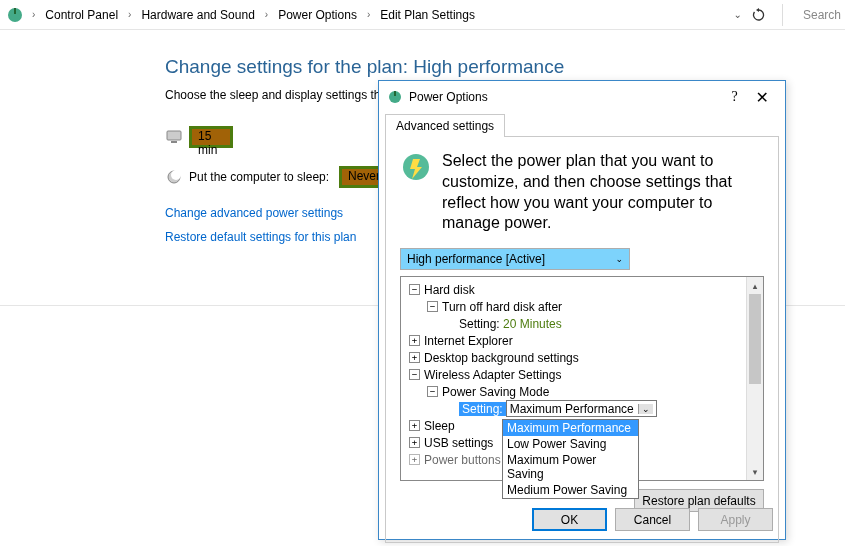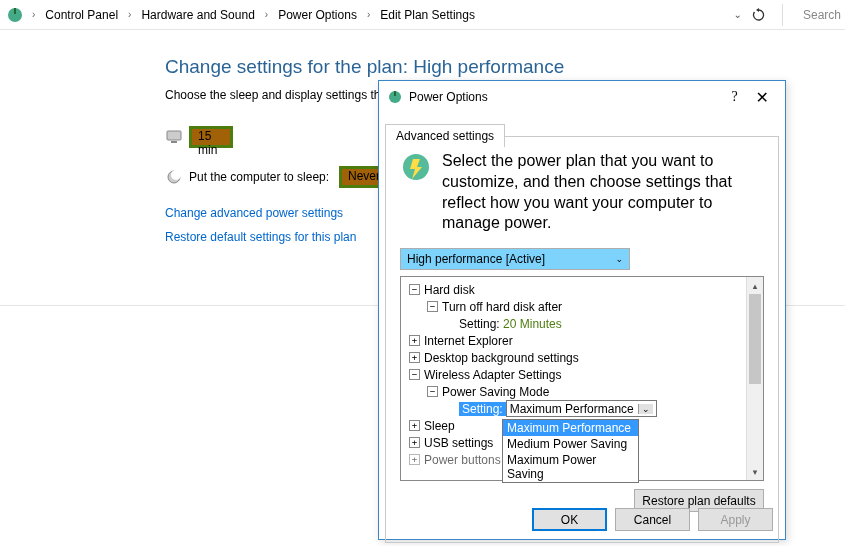--- a/index.html
+++ b/index.html
@@ -28,21 +28,21 @@
     .sep-line { border-top: 1px solid #e5e5e5; position:absolute; left:0; right:0; top:305px; }
     
     
     .dialog { position: absolute; left: 378px; top: 80px; width: 408px; height: 460px; border: 1px solid #3a87c8; background: #fff; box-shadow: 2px 2px 8px rgba(0,0,0,0.15); }
     .dlg-title { display: flex; align-items: center; height: 32px; padding: 0 8px; }
     .dlg-title-icon { width: 16px; height: 16px; margin-right: 6px; }
     .dlg-title-text { flex: 1; font-size: 12px; }
     .dlg-help { font-family: serif; font-size: 14px; padding: 0 10px; cursor: pointer; }
     .dlg-close { font-size: 16px; padding: 0 8px; cursor: pointer; font-weight:300;}
     .tabs { display: flex; padding: 0 6px; }
-    .tab { border: 1px solid #c9c9c9; border-bottom: none; background: #fff; padding: 4px 10px; font-size: 12px; position: relative; top: 11px; z-index: 2; }
+    .tab { border: 1px solid #c9c9c9; border-bottom: none; background: #fff; padding: 4px 10px; font-size: 12px; position: relative; top: 1px; z-index: 2; }
     .tab-panel { border: 1px solid #c9c9c9; margin: 0 6px 6px 6px; height: 407px; padding: 14px; position: relative; }
     .desc-row { display: flex; gap: 10px; margin-bottom: 14px; }
     .desc-icon { width: 32px; height: 32px; flex-shrink: 0; }
     .desc-text { font-size: 16px; line-height: 1.3; }
     .plan-select { width: 230px; height: 22px; border: 1px solid #adadad; background: #7dd3fc; font-size: 12px; padding: 0 6px; display: flex; align-items: center; justify-content: space-between; margin-bottom: 6px; }
     
     .tree-wrap { border: 1px solid #888; height: 205px; display: flex; position: relative;}
     .tree { flex: 1; padding: 4px 2px; font-size: 12px; overflow: hidden; }
     .scrollbar { width: 17px; background: #f0f0f0; border-left: 1px solid #ddd; position: relative; }
     .scroll-btn { height: 17px; background: #f0f0f0; display: flex; align-items:center; justify-content:center; font-size:9px; color:#555;}
@@ -200,22 +200,23 @@
           </div>
       </div>
       <div class="scrollbar">
         <div class="scroll-btn">▴</div>
         <div class="scroll-thumb"></div>
         <div class="scroll-btn" style="position:absolute;bottom:0;width:100%">▾</div>
       </div>
 
       <div class="combo-list" style="position:absolute; left:101px; top:142px; background:#fff; z-index:20;">
         <div class="combo-item sel">Maximum Performance</div>
+        <div class="combo-item">Low Power Saving</div>
+        <div class="combo-item">Maximum Power Saving</div>
         <div class="combo-item">Medium Power Saving</div>
-        <div class="combo-item">Maximum Power Saving</div>
       </div>
     </div>
 
     <button class="restore-btn">Restore plan defaults</button>
   </div>
 
   <div class="dlg-buttons">
     <button class="btn primary">OK</button>
     <button class="btn">Cancel</button>
     <button class="btn disabled">Apply</button>

